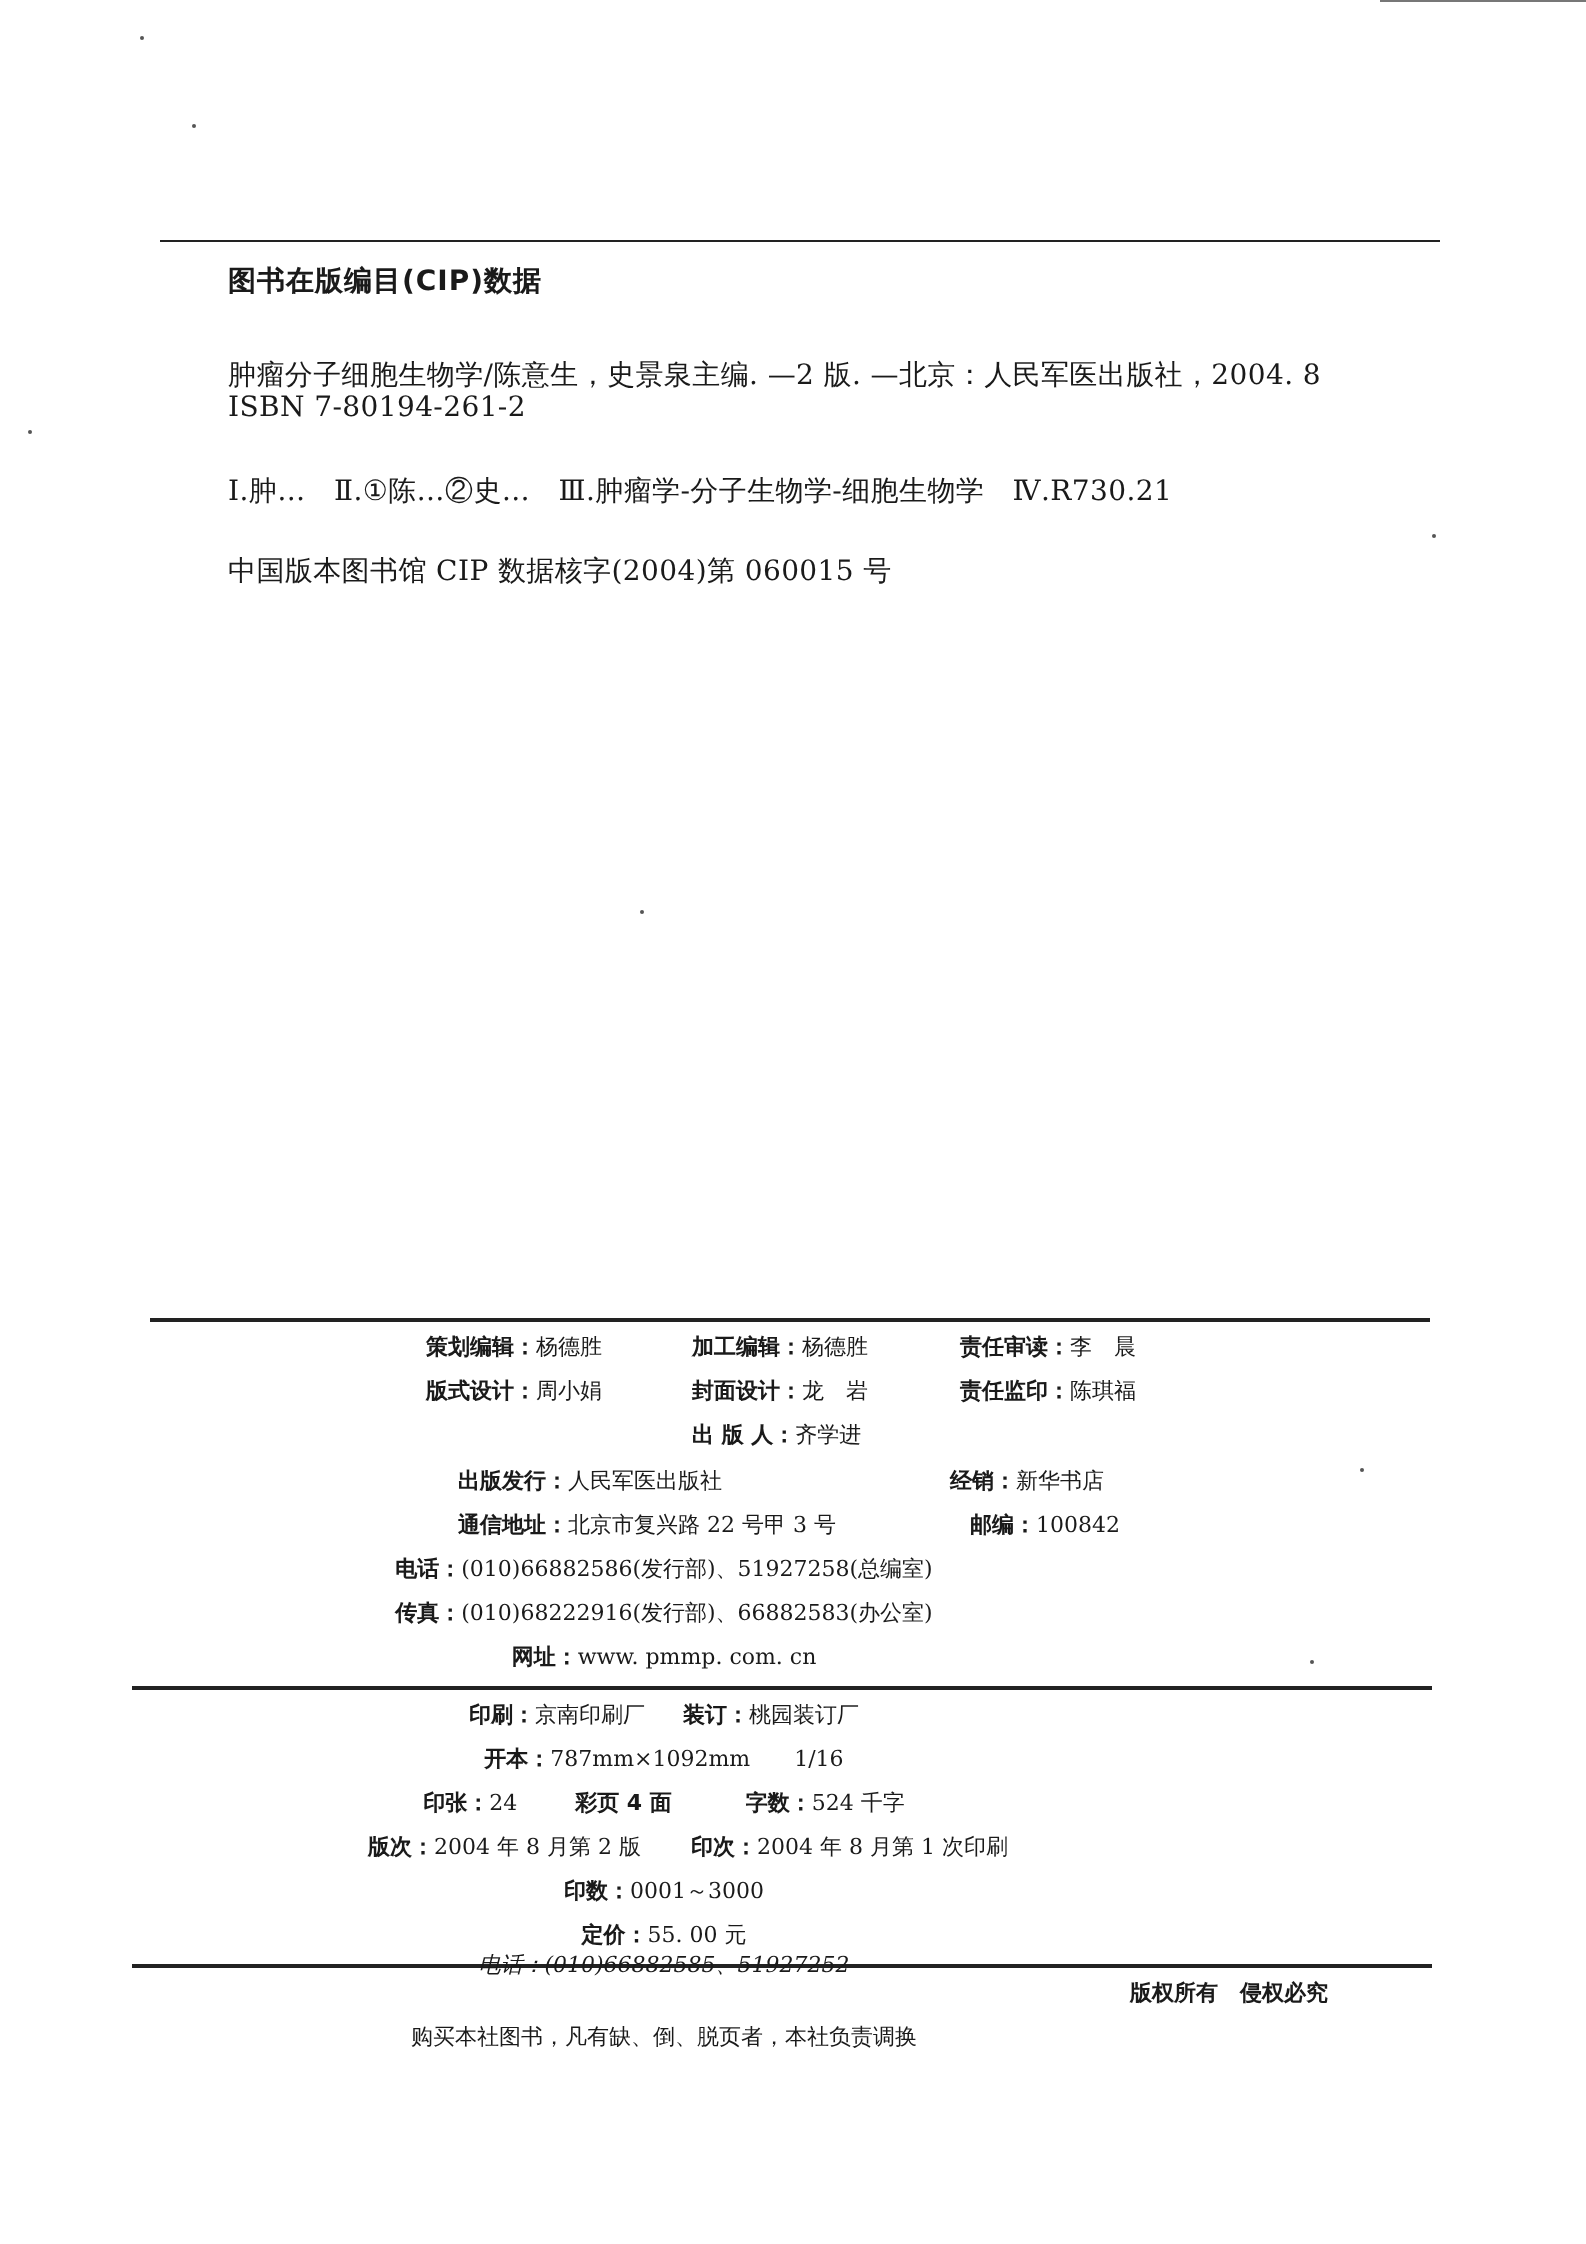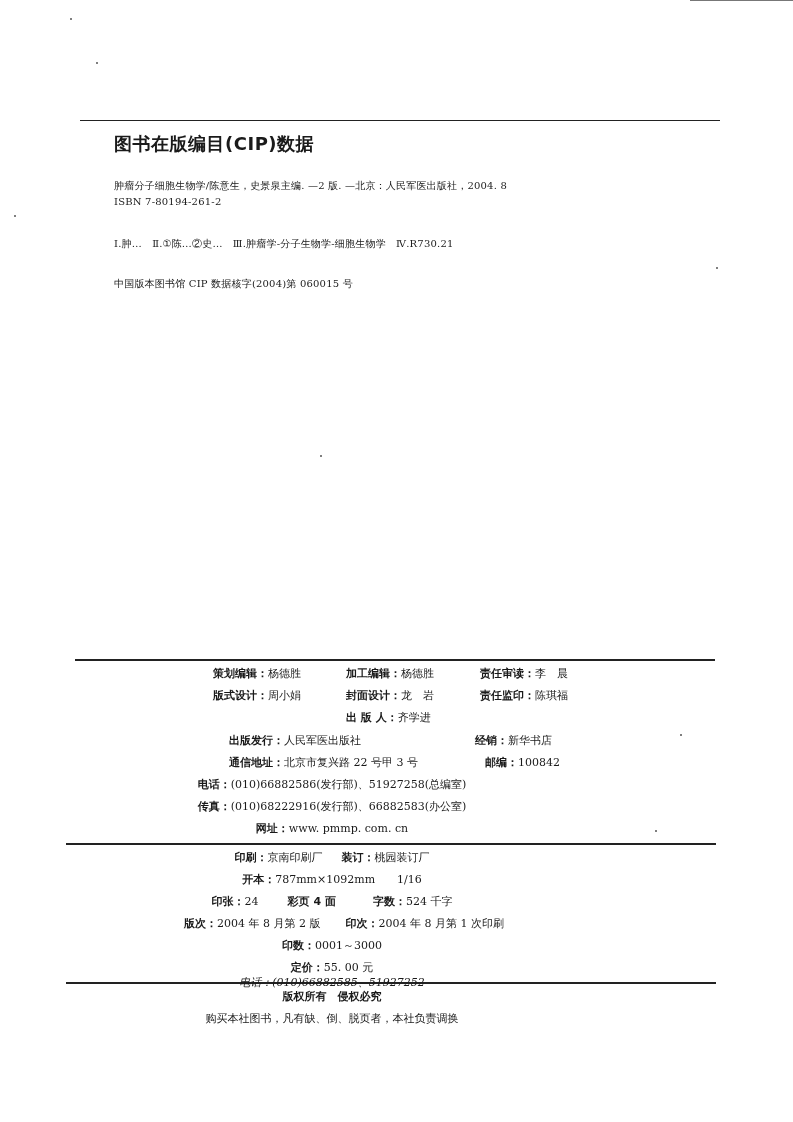--- a/index.html
+++ b/index.html
@@ -36,27 +36,27 @@
       background: #555;
       border-radius: 1px;
     }
     
     .cip-title {
       position: absolute;
       left: 114px;
       top: 132px;
       font-family: "DejaVu Sans", "Liberation Sans", sans-serif;
       font-weight: bold;
-      font-size: 18px;
+      font-size: 14px;
       letter-spacing: 0.5px;
     }
     .cip-line {
       position: absolute;
       left: 114px;
-      font-size: 10px;
+      font-size: 14px;
       white-space: nowrap;
       letter-spacing: 0.2px;
     }
     
     .colophon-row {
       position: absolute;
       font-size: 11px;
       white-space: nowrap;
       line-height: 14px;
     }
@@ -75,20 +75,21 @@
       font-size: 11px;
       line-height: 14px;
     }
     .cell .lbl {
       font-family: "DejaVu Sans", "Liberation Sans", sans-serif;
       font-weight: bold;
     }
     .copyright-title {
       font-family: "DejaVu Sans", "Liberation Sans", sans-serif;
       font-weight: bold;
+      text-align: right;
     }
   </style>
 </head>
 <body>
 
 <div class="top-corner-rule"></div>
 
 <span class="speck" style="left:70px;top:18px;"></span>
 <span class="speck" style="left:96px;top:62px;"></span>
 <span class="speck" style="left:14px;top:215px;"></span>

